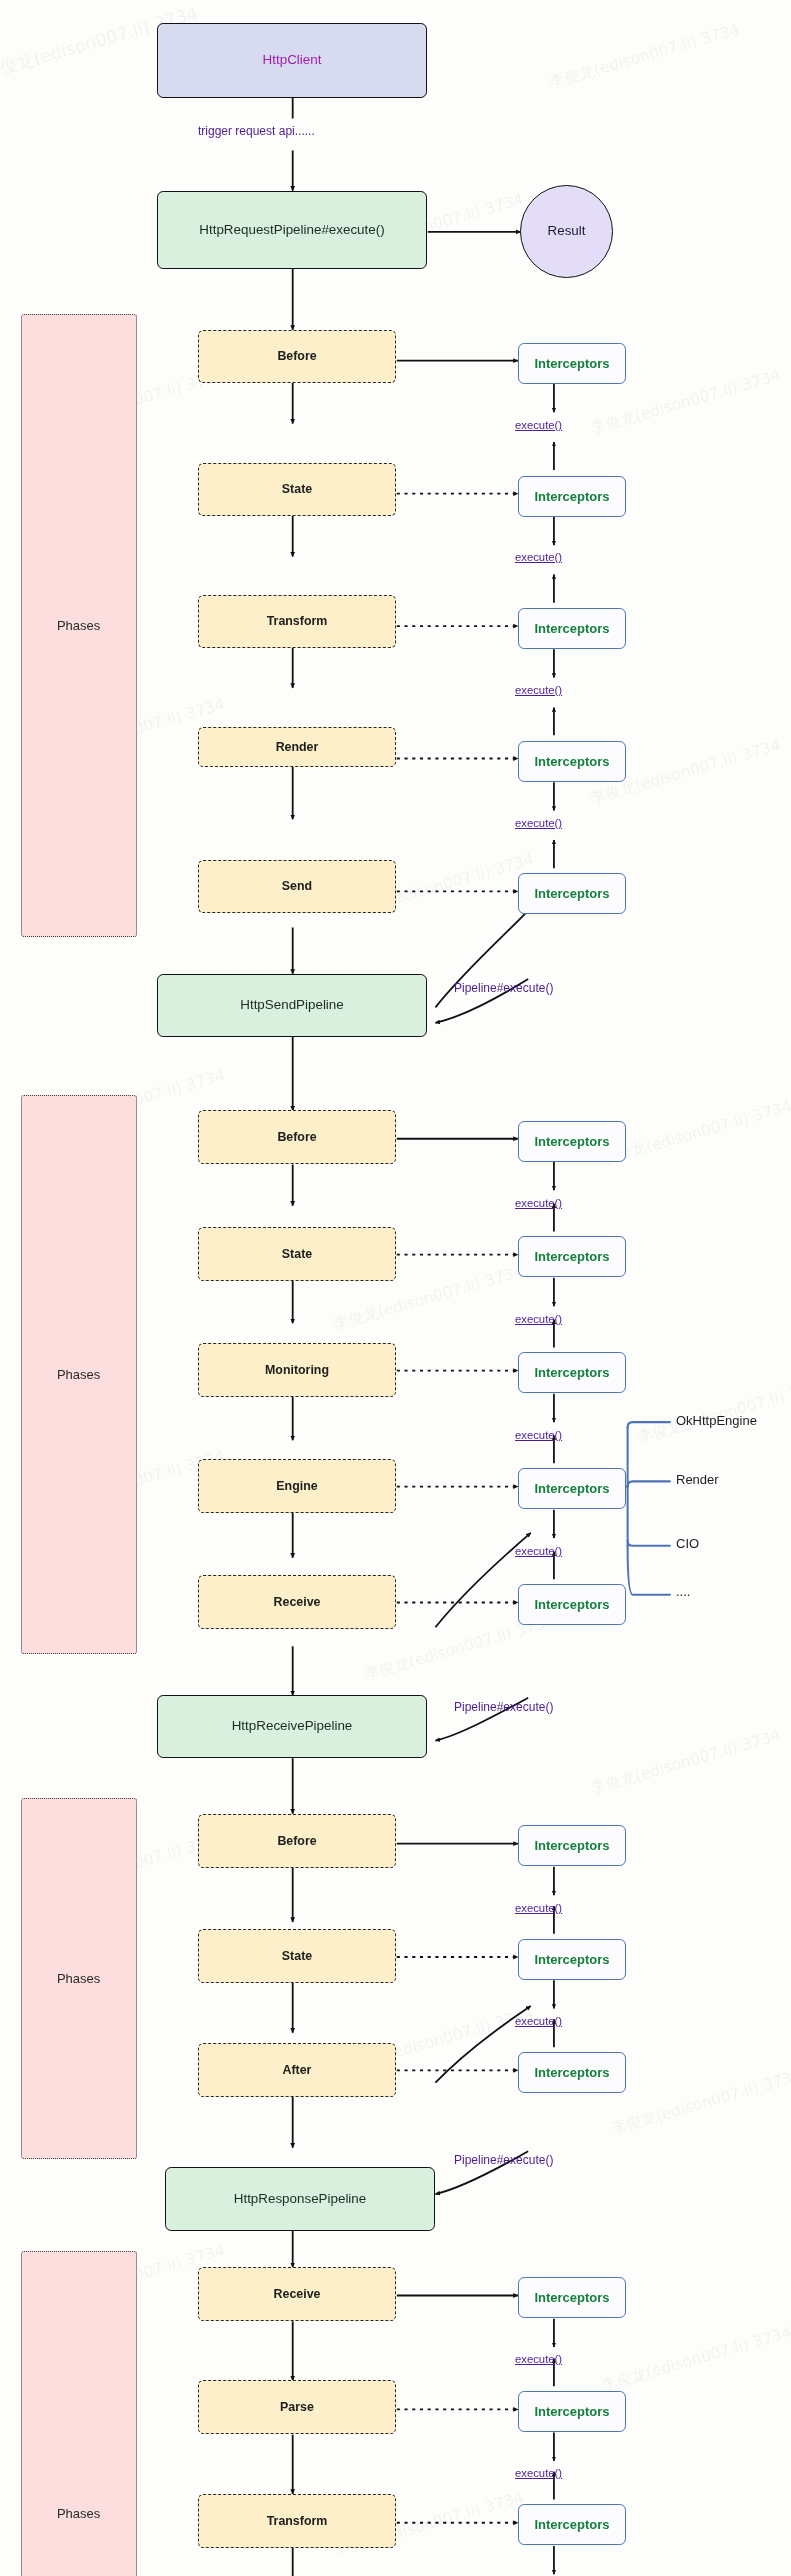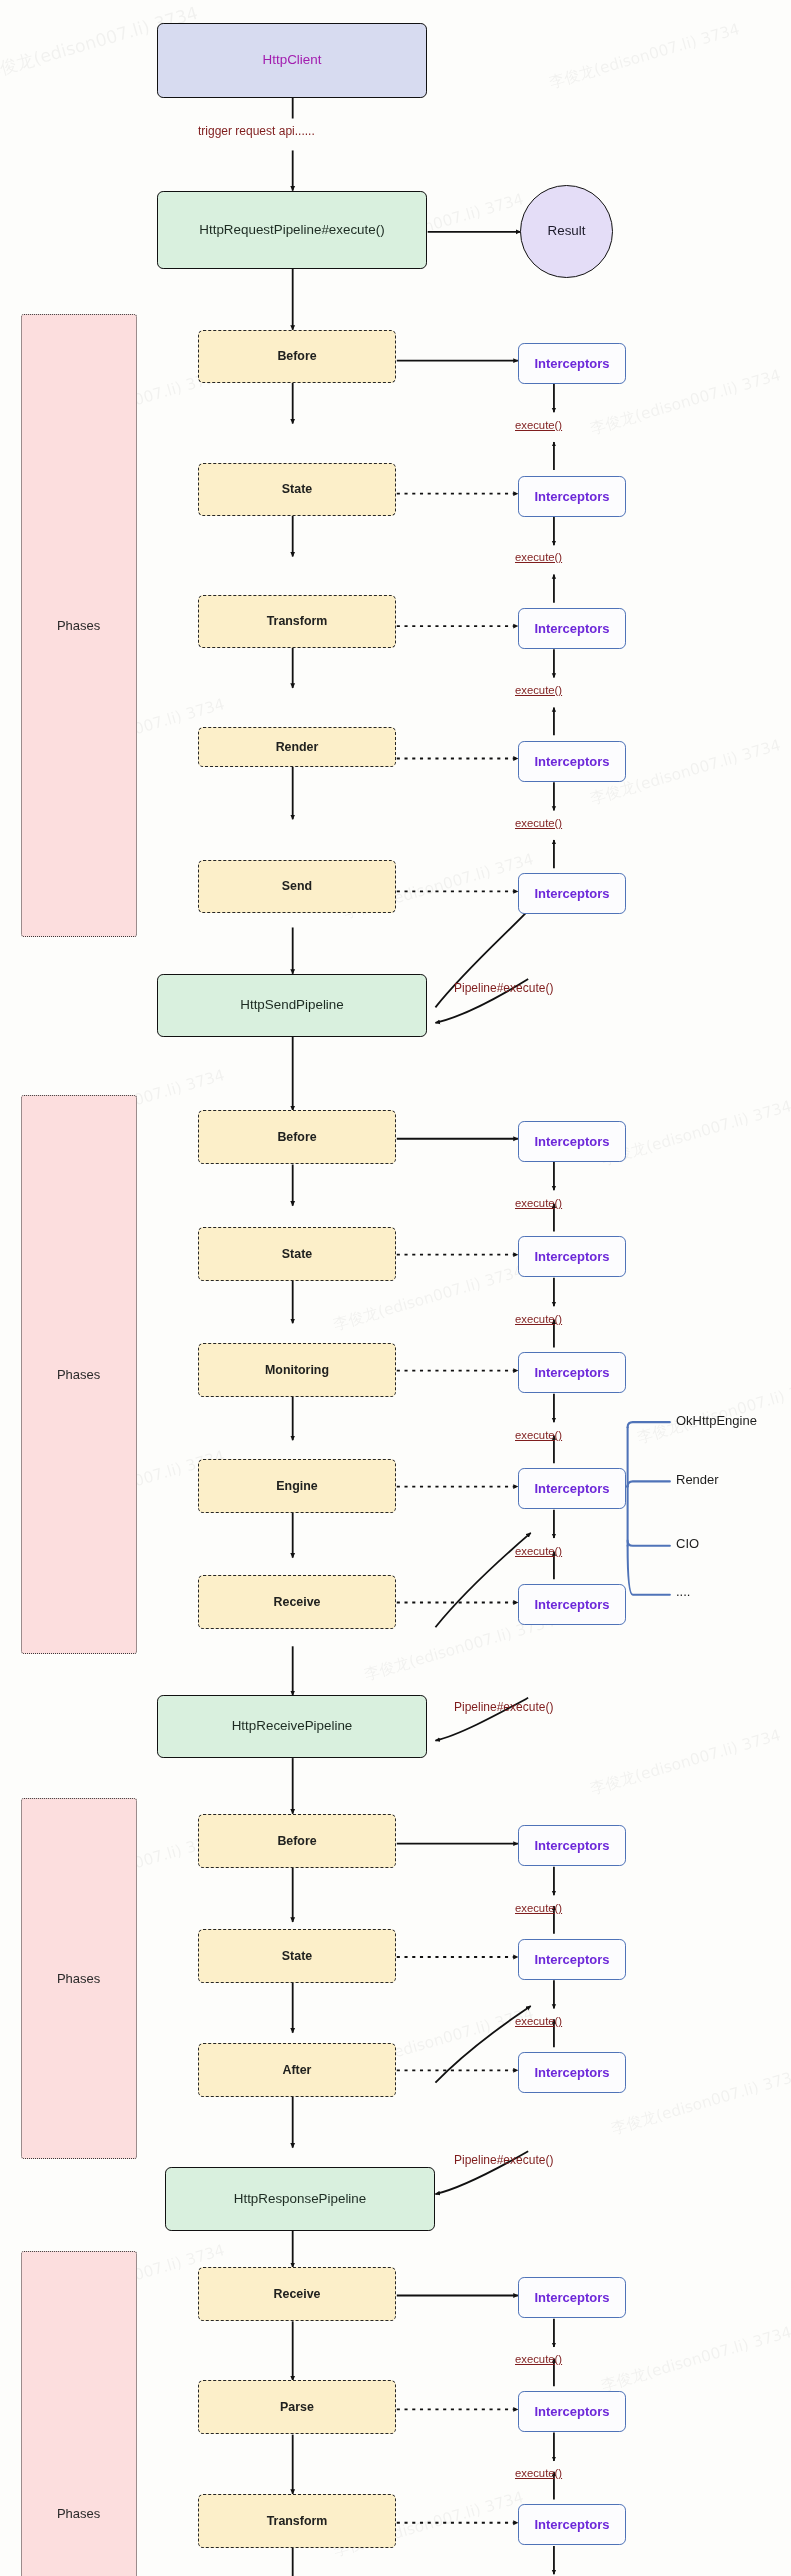--- a/index.html
+++ b/index.html
@@ -25,29 +25,29 @@
   .n-result{
     background:#e4ddf7;border:1.5px solid #111;border-radius:50%;
     font-size:13.4px;color:#1d1b2b;
   }
   .n-phase{
     background:#fcefc9;border:1.3px dashed #262626;border-radius:5.2px;
     font-size:12.4px;font-weight:bold;color:#20211f;
   }
   .n-interceptor{
     background:#fcfcfe;border:1.5px solid #4f73b8;border-radius:6.2px;
-    font-size:13px;font-weight:bold;color:#6d28d9;
+    font-size:13px;font-weight:bold;color:#15803d;
   }
   .n-phases-group{
     background:#fcdede;border:1.5px dotted #3a3a3a;border-radius:3.1px;
     font-size:13px;color:#2a2a2a;
   }
 
   
-  .elabel{position:absolute;font-size:12px;color:#7f1d1d;white-space:nowrap;
+  .elabel{position:absolute;font-size:12px;color:#4c1d95;white-space:nowrap;
           background:transparent;}
   .elabel.small{font-size:11.3px;text-decoration:underline;}
 
   
   .engine-leaf{position:absolute;font-size:13px;color:#1d1d1d;white-space:nowrap;}
 
   
   svg.wires{position:absolute;left:0;top:0;width:792px;height:2784px;
             pointer-events:none;overflow:visible;}
 

